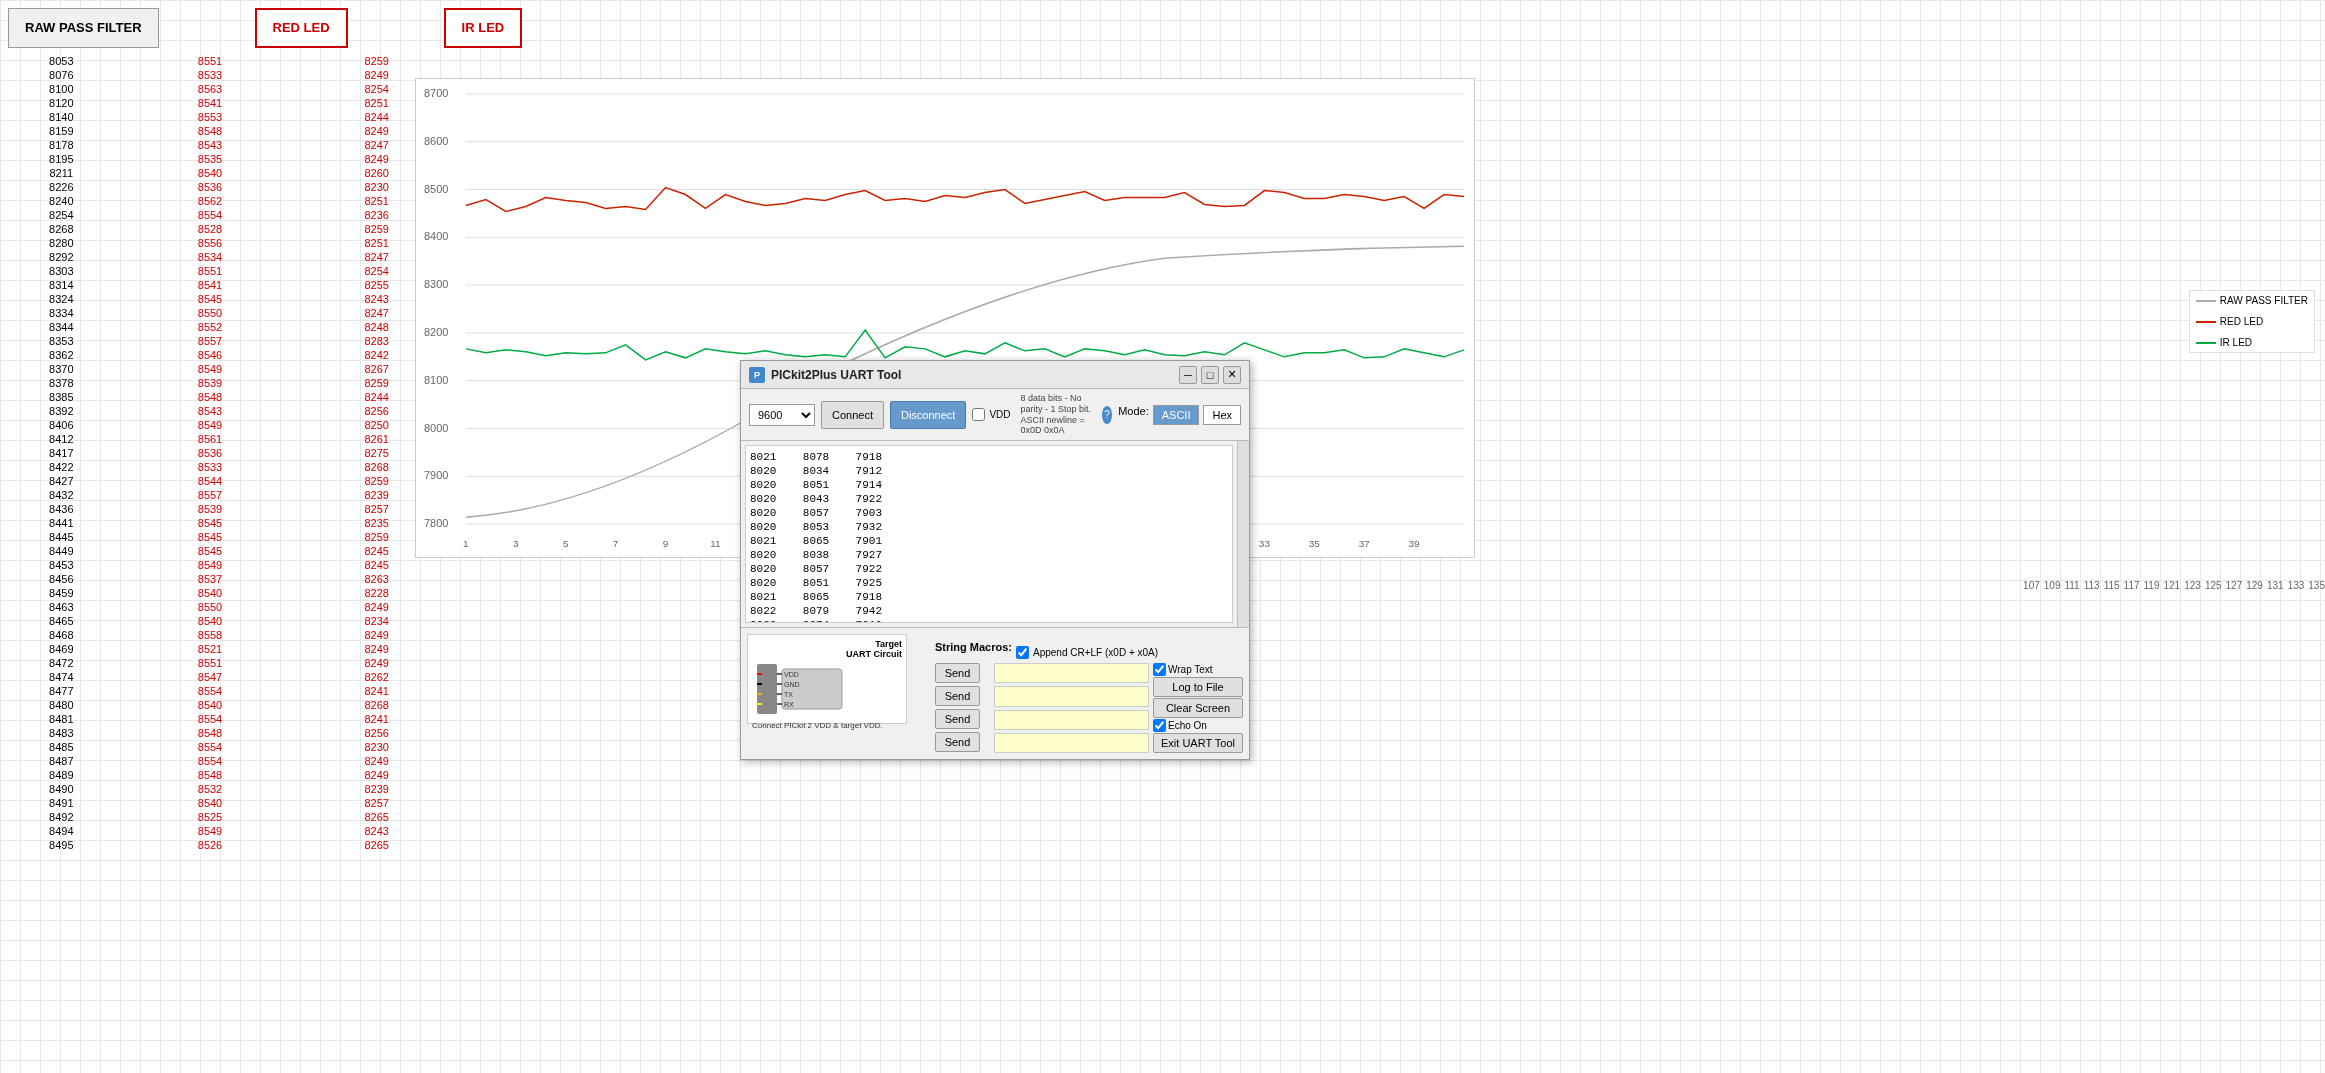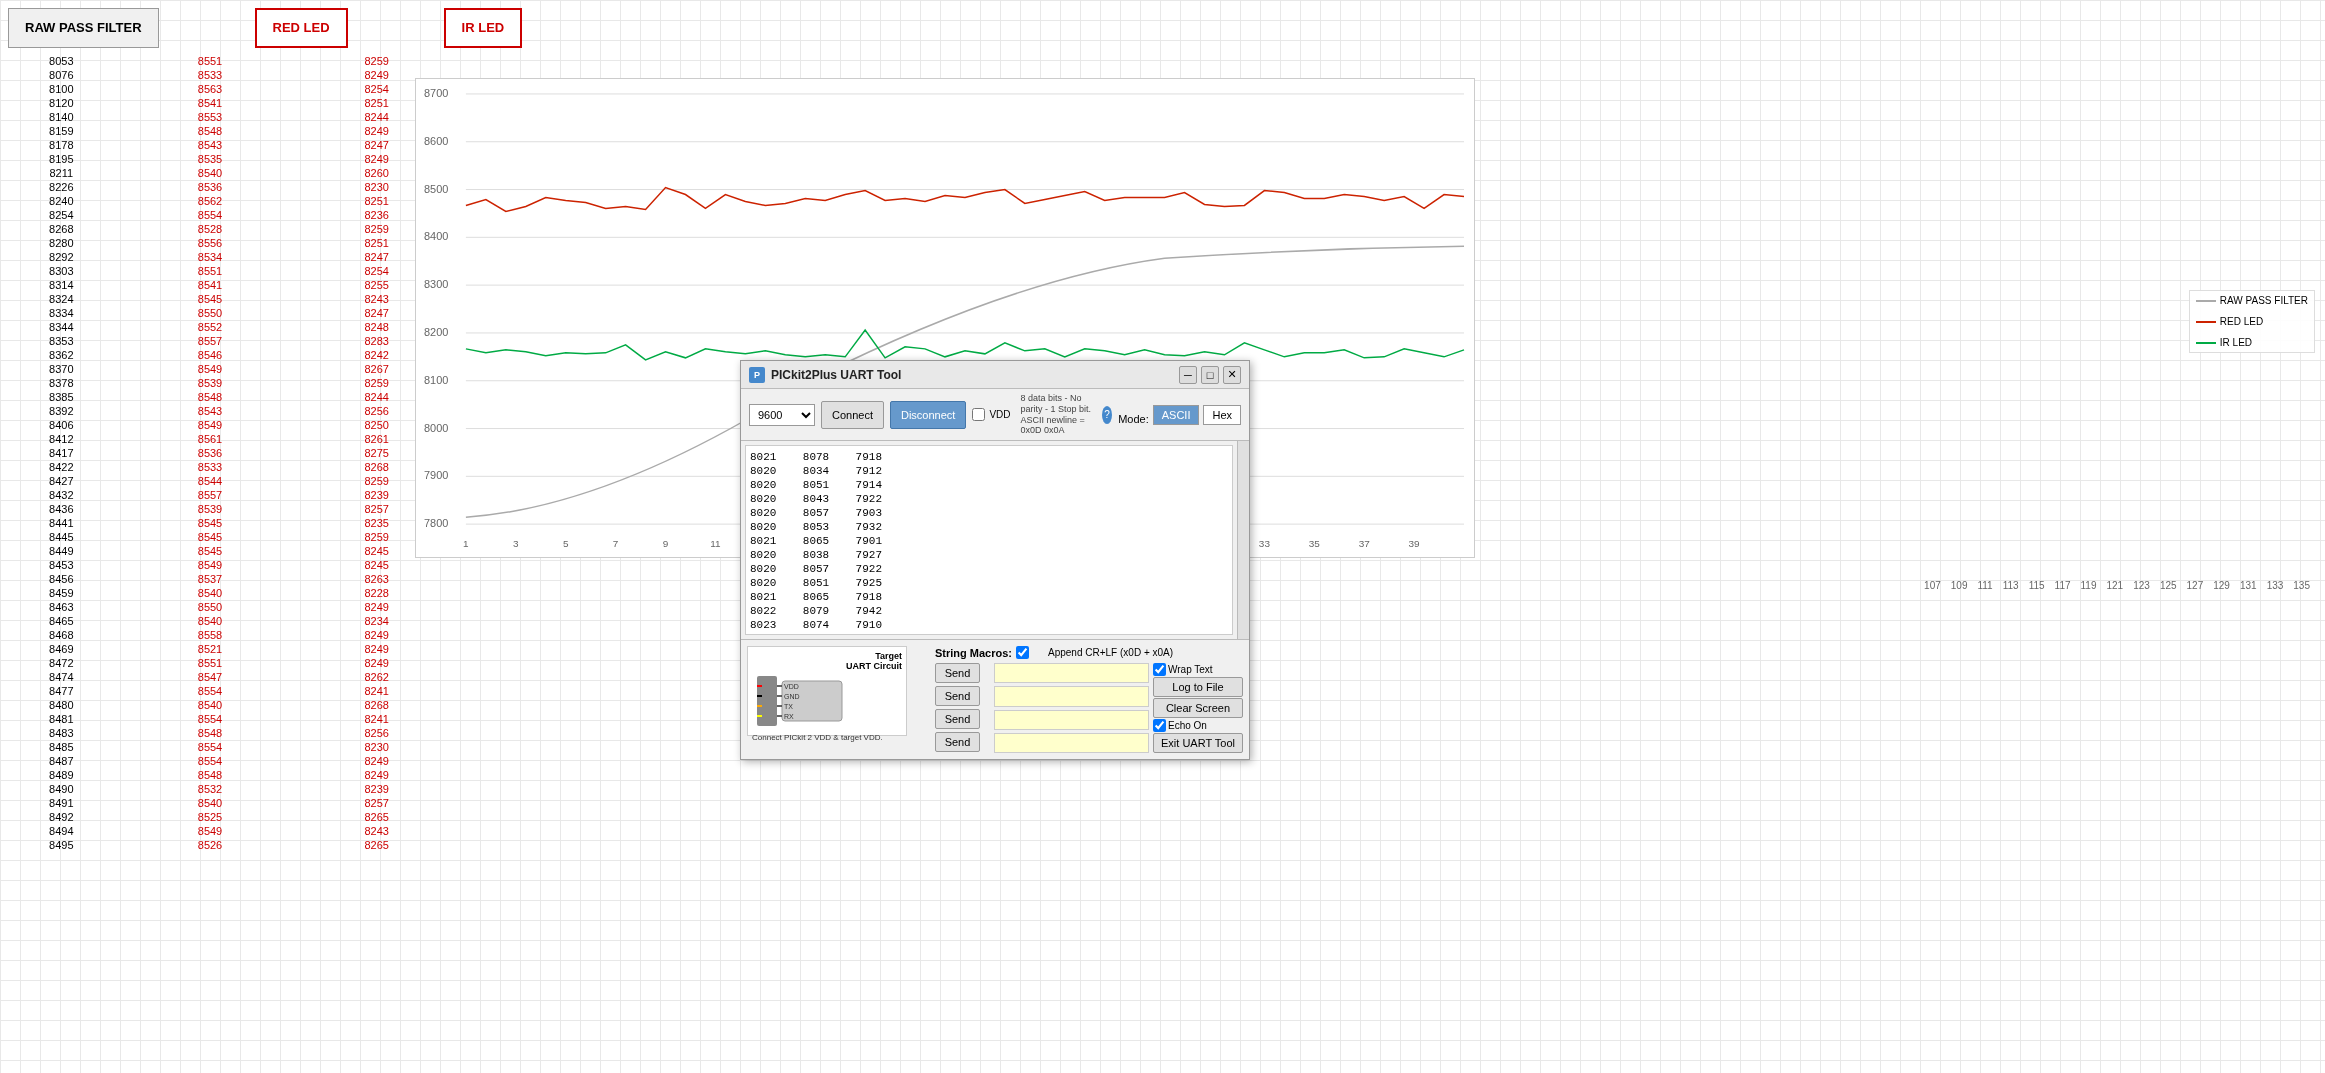--- a/index.html
+++ b/index.html
@@ -223,21 +223,21 @@
 
     .uart-info {
       font-size: 9px;
       color: #444;
       line-height: 1.2;
       margin-left: 4px;
     }
 
     .uart-mode-group {
       display: flex;
-      align-items: flex-end;
+      align-items: flex-start;
       gap: 4px;
       margin-left: auto;
       font-size: 11px;
     }
 
     .mode-btn {
       height: 20px;
       padding: 0 8px;
       border: 1px solid #999;
       background: #fff;
@@ -319,21 +319,22 @@
 
     .macro-label {
       font-size: 11px;
       font-weight: bold;
     }
 
     .macro-check {
       font-size: 10px;
       display: flex;
       align-items: center;
-      gap: 19px;
+      gap: 4px;
+      margin-top: 12px;
     }
 
     .send-btn {
       width: 45px;
       height: 20px;
       border: 1px solid #999;
       background: #e0e0e0;
       font-size: 11px;
       cursor: pointer;
       border-radius: 2px;
@@ -659,21 +660,21 @@
   <div class="legend-item">
     <div class="legend-line" style="background:#cc2200;"></div>
     <span>RED LED</span>
   </div>
   <div class="legend-item">
     <div class="legend-line" style="background:#00aa44;"></div>
     <span>IR LED</span>
   </div>
 </div>
 
-<div style="position:absolute; top:580px; right:0; font-size:10px; color:#666; display:flex; gap:10px; padding-right:15px;">
+<div style="position:absolute; top:580px; right:0; font-size:10px; color:#666; display:flex; gap:4px; ">
   <span>107</span>
   <span>109</span>
   <span>111</span>
   <span>113</span>
   <span>115</span>
   <span>117</span>
   <span>119</span>
   <span>121</span>
   <span>123</span>
   <span>125</span>

